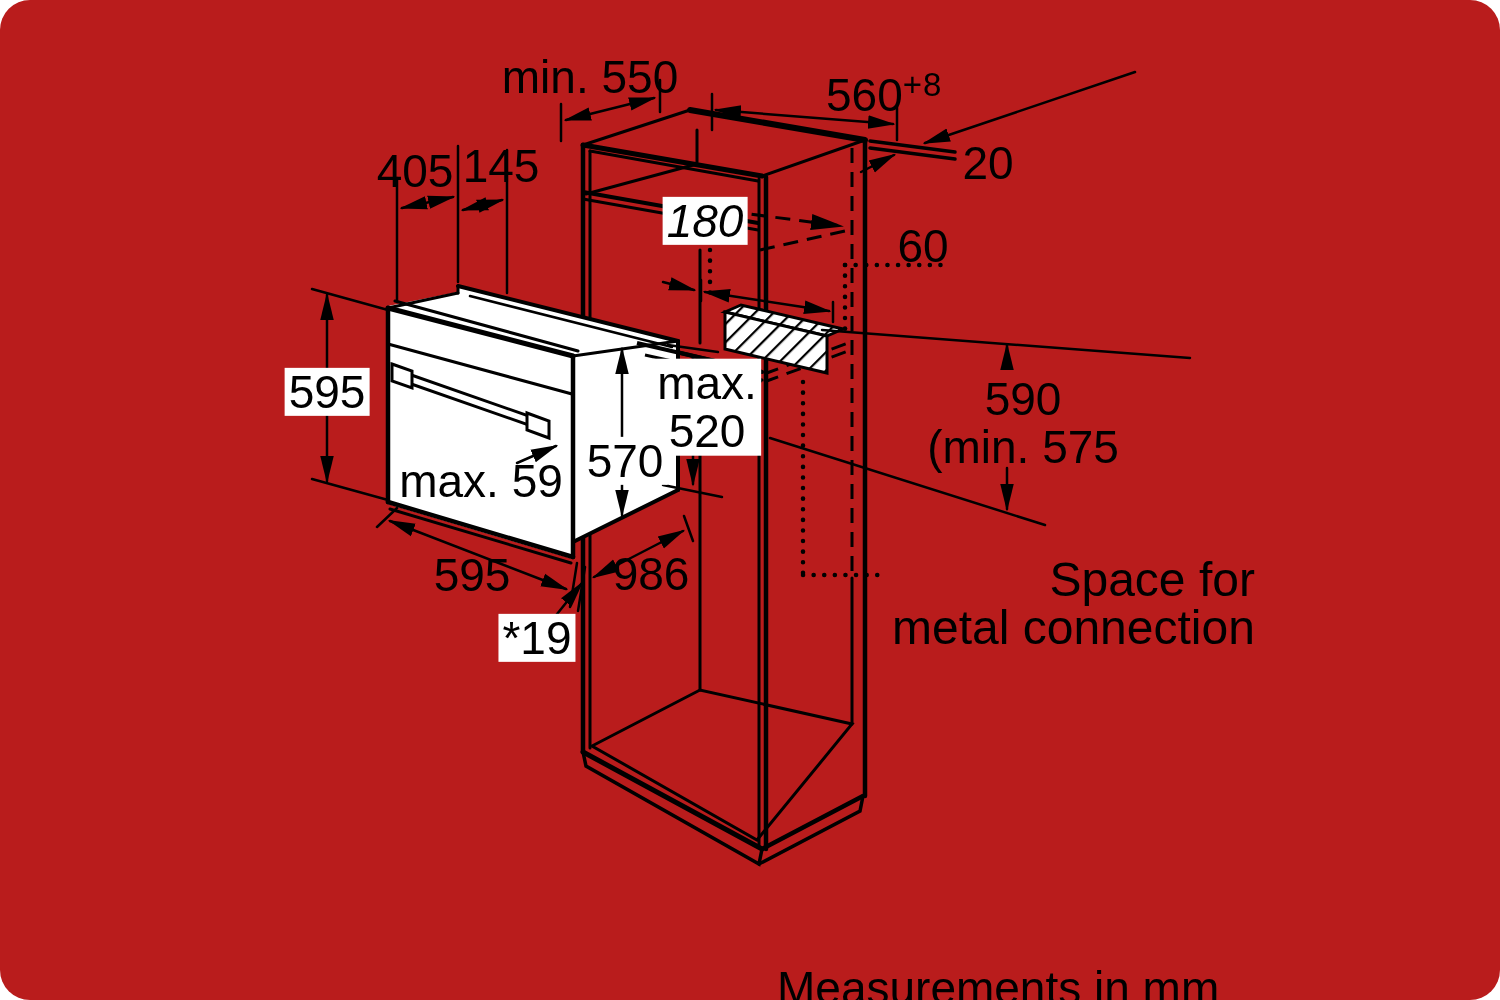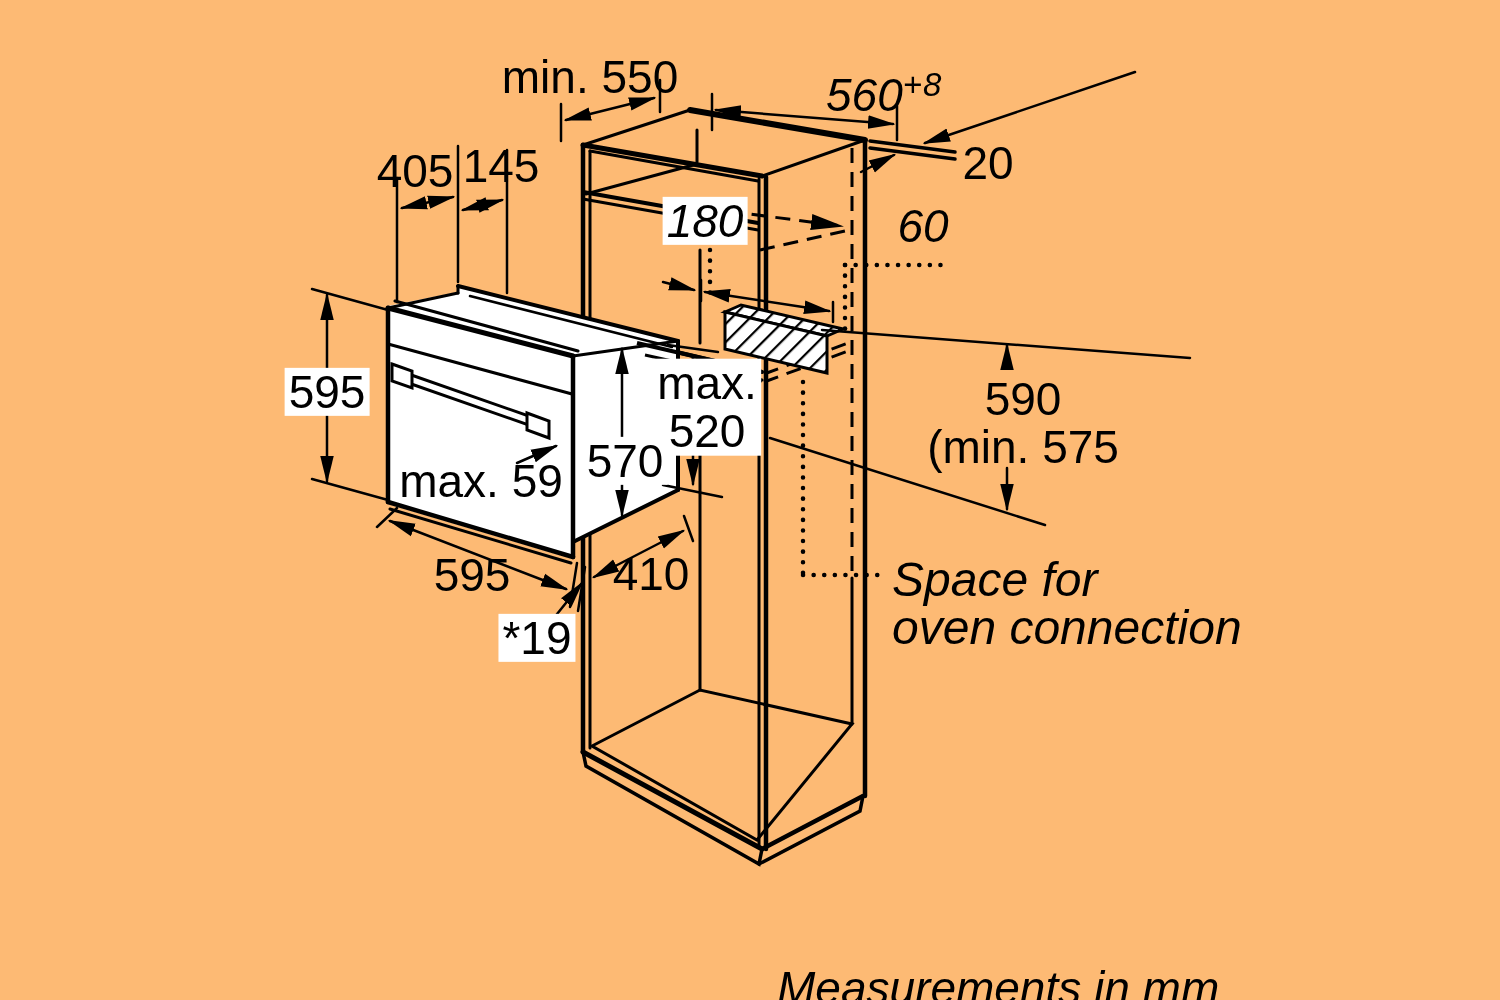--- a/index.html
+++ b/index.html
@@ -1,27 +1,27 @@
 <!DOCTYPE html>
 <html><head>
 <meta charset="utf-8">
 <style>
   html,body { margin:0; padding:0; background:#ffffff; }
   .stage {
-    position:relative; width:1500px; height:1000px; background:#fdba74;
-    font-family:"Liberation Sans", sans-serif; color:#000; overflow:hidden;
+    position:relative; width:1500px; height:1000px; background:#b91c1c;
+    font-family:"Liberation Sans", sans-serif; color:#000; overflow:hidden;border-radius:30px;
   }
   .stage svg { position:absolute; left:0; top:0; }
   .lbl {
     position:absolute; transform:translate(-50%,-50%);
     font-size:46px; line-height:1.05; white-space:nowrap; color:#000;
     text-align:center;
   }
   .lbl.bg { background:#ffffff; padding:0 4px; }
-  .lbl.anchor-left { transform:none; text-align:left;font-style:italic; }
+  .lbl.anchor-left { transform:none; text-align:right; }
   .sup { font-size:33px; vertical-align:15px; letter-spacing:1px; }
   .note-line { display:block; }
 </style>
 </head>
 <body>
 
 <div class="stage">
 
 <svg width="1500" height="1000" viewBox="0 0 1500 1000">
   <defs>
@@ -178,45 +178,45 @@
 <span class="lbl anchor-left" style="left:826px; top:68px;"><span>560</span><span class="sup">+8</span></span>
 
 <span class="lbl" style="left:988px; top:163px;">20</span>
 
 <span class="lbl" style="left:415px; top:171px;">405</span>
 
 <span class="lbl" style="left:501px; top:166px;">145</span>
 
 <span class="lbl bg" style="left:705px; top:221px;font-style:italic;">180</span>
 
-<span class="lbl" style="left:923px; top:226px;font-style:italic;">60</span>
+<span class="lbl" style="left:923px; top:246px;">60</span>
 
 <span class="lbl bg" style="left:327px; top:392px;">595</span>
 
 <span class="lbl bg" style="left:707px; top:407px;">
       <span class="note-line">max.</span>
       <span class="note-line">520</span>
     </span>
 
 <span class="lbl" style="left:1023px; top:423px;">
       <span class="note-line">590</span>
       <span class="note-line">(min. 575</span>
     </span>
 
 <span class="lbl" style="left:481px; top:481px;">max. 59</span>
 
 <span class="lbl bg" style="left:625px; top:461px;">570</span>
 
 <span class="lbl" style="left:472px; top:575px;">595</span>
 
-<span class="lbl" style="left:651px; top:574px;">410</span>
+<span class="lbl" style="left:651px; top:574px;">986</span>
 
 <span class="lbl bg" style="left:537px; top:610px;margin-top:28px;">*19</span>
 
 <span class="lbl anchor-left" style="left:892px; top:556px; font-size:48px; line-height:48px;">
       <span class="note-line">Space for</span>
-      <span class="note-line">oven connection</span>
+      <span class="note-line">metal connection</span>
     </span>
 
 
 <span class="lbl anchor-left" style="left:777px; top:964px;">Measurements in mm</span>
 
 </div>
 
 </body></html>

